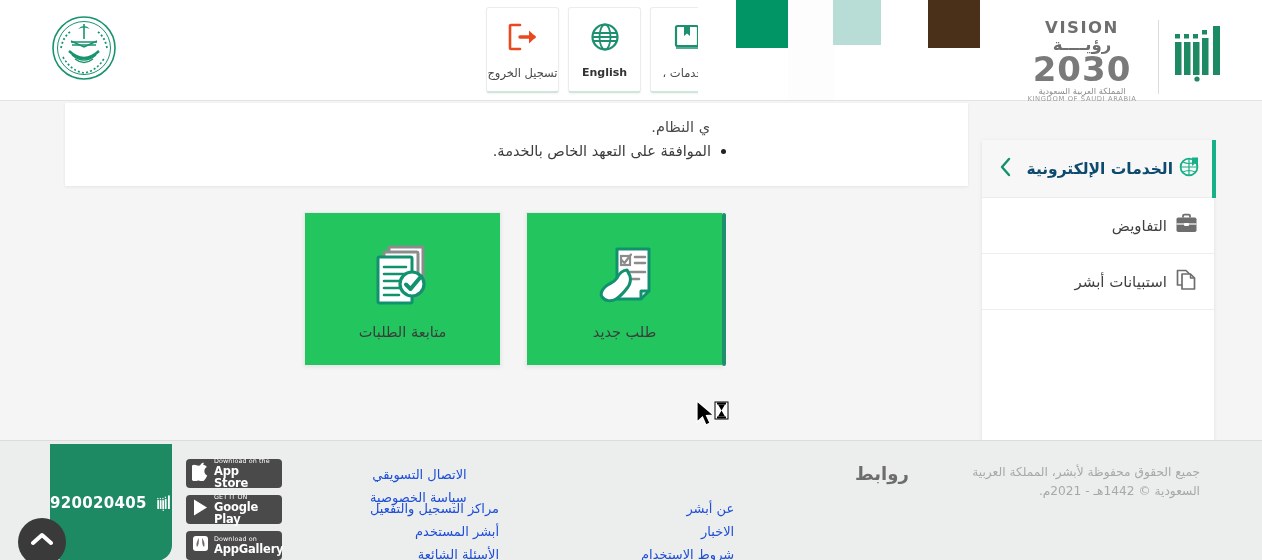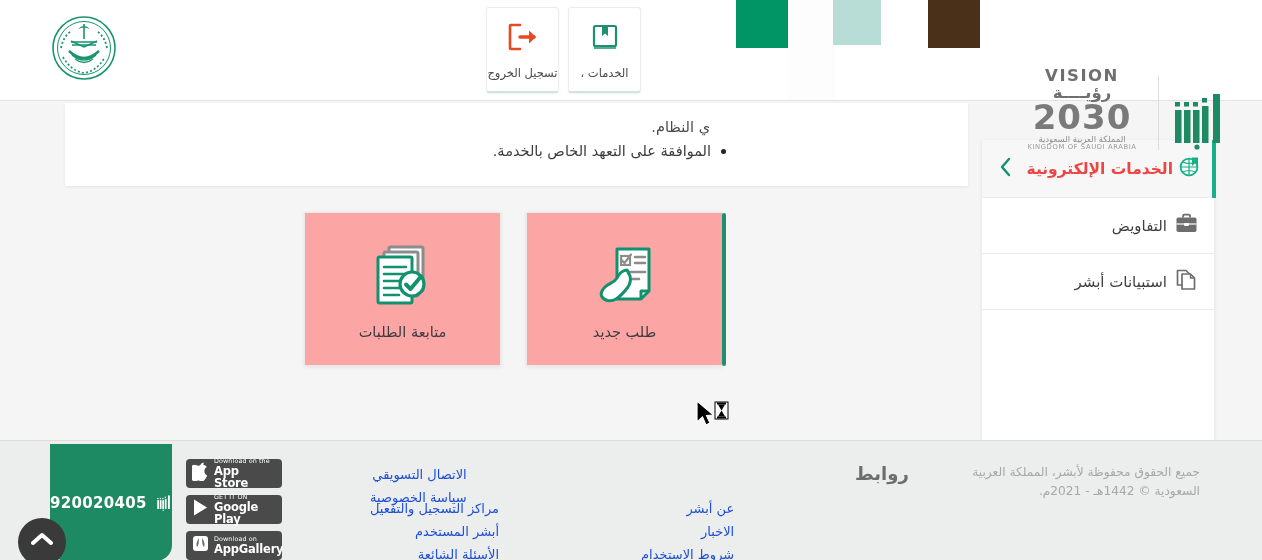--- a/index.html
+++ b/index.html
@@ -50,21 +50,21 @@
   #blk-white { left: 788px; top: 0px; width: 47px; height: 100px; background: #fdfdfe; }
   #blk-teal  { left: 833px; top: 0px; width: 48px; height: 45px; background: #b8ddd6; }
   #blk-white2{ left: 881px; top: 0px; width: 47px; height: 100px; background: #ffffff; }
   #blk-brown { left: 928px; top: 0px; width: 52px; height: 48px; background: #4a3018; }
   #blk-white3{ left: 980px; top: 0px; width: 282px; height: 100px; background: #ffffff; }
   #blk-band  { left: 698px; top: 0px; width: 38px; height: 100px; background: #ffffff; }
 
   
   .vision-wrap {
     position: absolute; left: 1018px; top: 20px; z-index: 22;
-    display: flex; align-items: flex-end; gap: 0px; direction: ltr; margin-top: 48px;
+    display: flex; align-items: flex-start; gap: 0px; direction: ltr;
   }
   .vision-mark { width: 128px; text-align: center; color: #7d7d7d; line-height: 1; }
   .v-row1 { font-size: 16.5px; letter-spacing: 1.5px; color:#6f6f6f; font-weight: 600;}
   .v-row2 { font-size: 34px; font-weight: 700; color: #7a7a7a; letter-spacing: 1px; margin-top: -1px;}
   .v-row3 { font-size: 8.5px; color: #8e8e8e; margin-top: 1px; }
   .v-row4 { font-size: 6.8px; color: #9a9a9a; letter-spacing: .6px; }
   .vision-div { width:1px; height:74px; background:#dcdcdc; margin:0 12px; }
   .absher-mark { width: 58px; height: 62px; }
 
   
@@ -86,21 +86,21 @@
   }
   .bullet-dot { width: 5px; height: 5px; border-radius: 50%; background: #222; display:inline-block;}
   .panel-scroll {
     position: absolute; left: 964px; top: 42px; width: 4px; height: 47px;
     background: #1d9070; border-radius: 2px;
   }
 
   
   .cards { position: absolute; left: 304px; top: 111px; direction: ltr; display: flex; gap: 25px; }
   .card {
-    width: 197px; height: 154px; background: #fca5a5;
+    width: 197px; height: 154px; background: #22c55e;
     border: 1px solid #e9e9e9;
     box-shadow: 0 1px 4px rgba(0,0,0,.08);
     display: flex; flex-direction: column;
     align-items: center; justify-content: flex-start;
     padding-top: 25px;
   }
   .card .c-ico { height: 78px; display:flex; align-items:center; justify-content:center; }
   .card .c-lbl { margin-top: 8px; font-size: 14.5px; color: #3c3c3c; }
   .card-scroll {
     position: absolute; left: 722px; top: 112px; width: 4px; height: 153px;
@@ -112,21 +112,21 @@
     position: absolute; left: 982px; top: 39px; width: 232px; height: 352px;
     background: #ffffff; box-shadow: 0 1px 4px rgba(0,0,0,.09);
   }
   .sb-head {
     position: relative; height: 58px; background: #f7f7f7;
     display:flex; align-items:center; justify-content:space-between;
     padding: 0 13px 0 16px;
     border-bottom: 1px solid #ececec;
   }
   .sb-head .t { display:flex; align-items:center; gap:6px; direction: rtl;}
-  .sb-head .t .label { font-size:15.5px; color:#ef4444; font-weight:600; }
+  .sb-head .t .label { font-size:15.5px; color:#0c4a6e; font-weight:600; }
   .sb-accent { position:absolute; right:-2px; top:0; width:4px; height:58px; background:#17b089; }
   .sb-item {
     height: 56px; display:flex; align-items:center; gap:8px;
     padding: 0 16px; border-bottom: 1px solid #ededed;
     direction: rtl;
   }
   .sb-item .label { font-size: 15px; color: #3f3f3f; }
 
   
   .cursor { position:absolute; left:695px; top:299px; z-index: 40; }
@@ -195,20 +195,30 @@
         <span class="ico">
           <svg width="32" height="30" viewBox="0 0 32 30">
             <path d="M13 3 H4 a1 1 0 0 0 -1 1 V26 a1 1 0 0 0 1 1 H13" fill="none" stroke="#e8491f" stroke-width="2.6" stroke-linecap="round"></path>
             <path d="M13 15 H27" stroke="#e8491f" stroke-width="3.4" stroke-linecap="round"></path>
             <path d="M22 8.5 L29 15 L22 21.5 Z" fill="#e8491f"></path>
           </svg>
         </span>
         <span class="lbl">تسجيل الخروج</span>
       </div>
 
+      <div class="hbtn">
+        <span class="ico">
+          <svg width="30" height="30" viewBox="0 0 30 30">
+            <circle cx="15" cy="15" r="12.5" fill="none" stroke="#1d9070" stroke-width="2.2"></circle>
+            <ellipse cx="15" cy="15" rx="5.5" ry="12.5" fill="none" stroke="#1d9070" stroke-width="1.8"></ellipse>
+            <path d="M3 11 H27 M3 19 H27 M2.5 15 H27.5" stroke="#1d9070" stroke-width="1.8"></path>
+          </svg>
+        </span>
+        <span class="lbl en">English</span>
+      </div>
 
       <div class="hbtn">
         <span class="ico">
           <svg width="30" height="30" viewBox="0 0 30 30">
             <rect x="4" y="4" width="22" height="20" rx="1.5" fill="none" stroke="#1d9070" stroke-width="2.2"></rect>
             <path d="M4 24 h22 M4 26 h22" stroke="#1d9070" stroke-width="1.6"></path>
             <path d="M12 4 V14 L15 11.5 L18 14 V4 Z" fill="#1d9070"></path>
           </svg>
         </span>
         <span class="lbl">، الخدمات</span>

